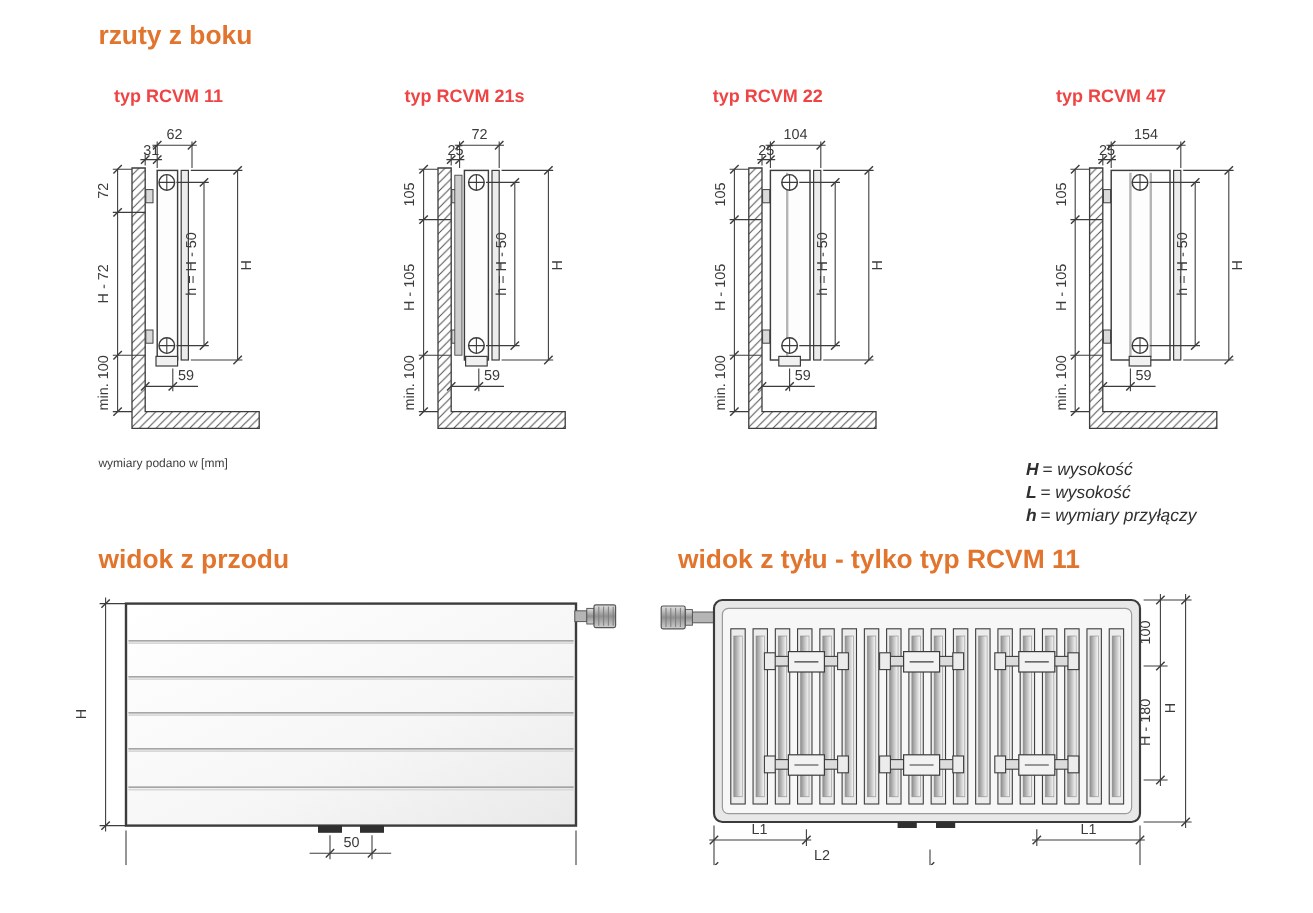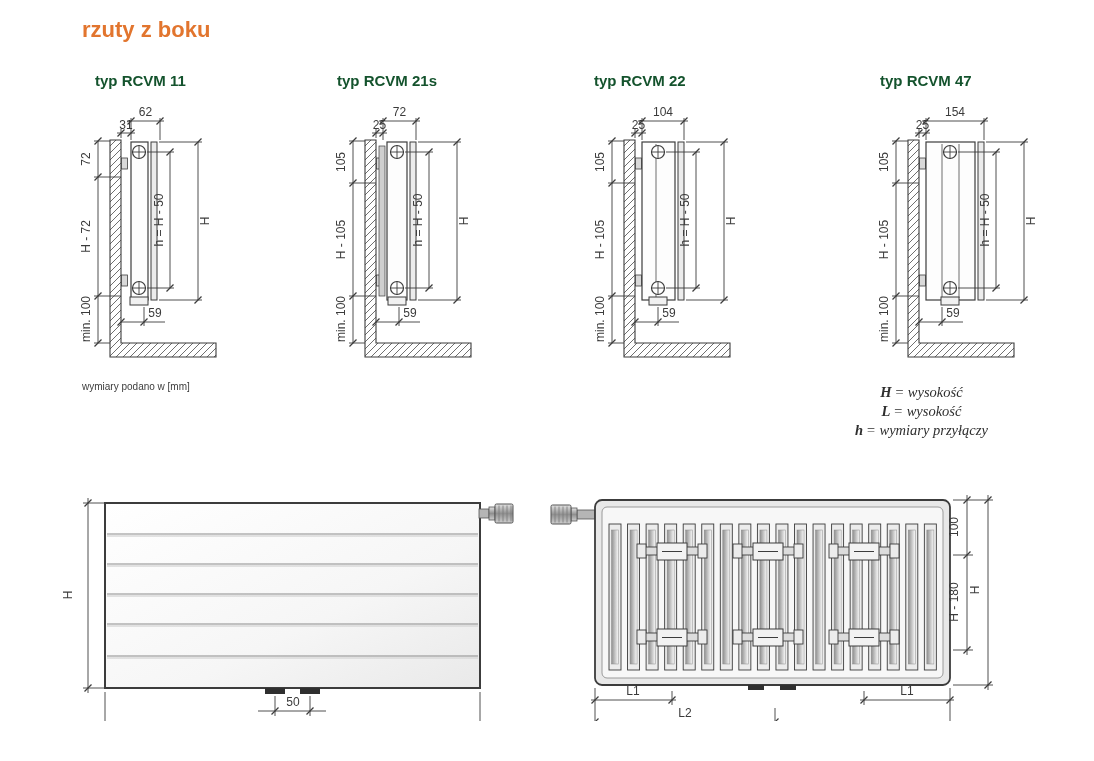--- a/index.html
+++ b/index.html
@@ -1,23 +1,23 @@
 <!DOCTYPE html>
 <html><head>
 <meta charset="utf-8">
 <style>
   html,body{margin:0;padding:0;background:#fff;}
   .page{position:relative;width:1094px;height:721px;background:#fff;overflow:hidden;
-        font-family:"Liberation Sans",sans-serif;color:#3b3b3b;text-align:center;}
+        font-family:"Liberation Sans",sans-serif;color:#3b3b3b;}
   .orange-title{position:absolute;color:#e2752e;font-size:22px;font-weight:bold;white-space:nowrap;}
   .sideview{position:absolute;top:70px;width:240px;height:305px;}
-  .subtitle{position:absolute;top:2px;font-size:15px;font-weight:bold;color:#14532d;white-space:nowrap;}
+  .subtitle{position:absolute;top:2px;font-size:15px;font-weight:bold;color:#ef4444;white-space:nowrap;}
   .sideview svg{position:absolute;top:30px;left:0;}
   .note{position:absolute;left:82px;top:381px;font-size:10px;color:#3d3d3d;}
-  .legend{position:absolute;left:855px;top:383px;font-size:14.5px;font-style:italic;color:#2f2f2f;line-height:19px;font-family:Liberation Serif, serif;}
+  .legend{position:absolute;left:855px;top:383px;font-size:14.5px;font-style:italic;color:#2f2f2f;line-height:19px;}
   .legend b{font-weight:bold;margin-right:3px;}
   svg text{font-family:"Liberation Sans",sans-serif;font-size:12px;fill:#3b3b3b;}
   svg .d{stroke:#3c3c3c;stroke-width:0.9;fill:none;}
   svg .t{stroke:#3c3c3c;stroke-width:1.2;fill:none;}
 </style>
 </head>
 <body>
 
 <div class="page">
 
@@ -287,20 +287,21 @@
   </div>
 
   <div class="note">wymiary podano w [mm]</div>
 
   <div class="legend">
     <div><b>H</b><span>= wysokość</span></div>
     <div><b>L</b><span>= wysokość</span></div>
     <div><b>h</b><span>= wymiary przyłączy</span></div>
   </div>
 
+  <div class="orange-title" style="left:82px;top:453px">widok z przodu</div>
 
   <svg style="position:absolute;left:58px;top:490px" width="490" height="271" viewBox="0 0 490 271">
 
     <line class="d" x1="25" y1="13" x2="47" y2="13"></line>
     <line class="d" x1="25" y1="198" x2="47" y2="198"></line>
     <line class="d" x1="30" y1="8" x2="30" y2="203"></line>
     <path class="t" d="M26.5 16.5 L33.5 9.5"></path>
       <path class="t" d="M26.5 201.5 L33.5 194.5"></path>
     <text x="14" y="105" text-anchor="middle" transform="rotate(-90 14 105)">H</text>
 
@@ -339,20 +340,21 @@
     <text x="235" y="216" text-anchor="middle">50</text>
 
     <line class="d" x1="47" y1="202" x2="47" y2="252"></line>
     <line class="d" x1="422" y1="202" x2="422" y2="252"></line>
     <line class="d" x1="42" y1="247" x2="427" y2="247"></line>
     <path class="t" d="M43.5 250.5 L50.5 243.5"></path>
       <path class="t" d="M418.5 250.5 L425.5 243.5"></path>
     <text x="234" y="242" text-anchor="middle">L</text>
   </svg>
 
+  <div class="orange-title" style="left:565px;top:453px">widok z tyłu - tylko typ RCVM 11</div>
 
   <svg style="position:absolute;left:545px;top:486px" width="549" height="275" viewBox="0 0 549 275">
 
     <g transform="translate(6,16)">
       <rect x="26" y="8" width="18" height="9" fill="#b5b5b5" stroke="#555" stroke-width="0.8"></rect>
       <rect x="20" y="6" width="6" height="13" fill="url(#vg)" stroke="#555" stroke-width="0.8"></rect>
       <rect x="0" y="3" width="20" height="19" rx="1.5" fill="url(#vg)" stroke="#555" stroke-width="1"></rect>
       <line x1="4" y1="4.5" x2="4" y2="20.5" stroke="#7a7a7a" stroke-width="0.8"></line>
       <line x1="8" y1="4.5" x2="8" y2="20.5" stroke="#7a7a7a" stroke-width="0.8"></line>
       <line x1="12" y1="4.5" x2="12" y2="20.5" stroke="#7a7a7a" stroke-width="0.8"></line>

